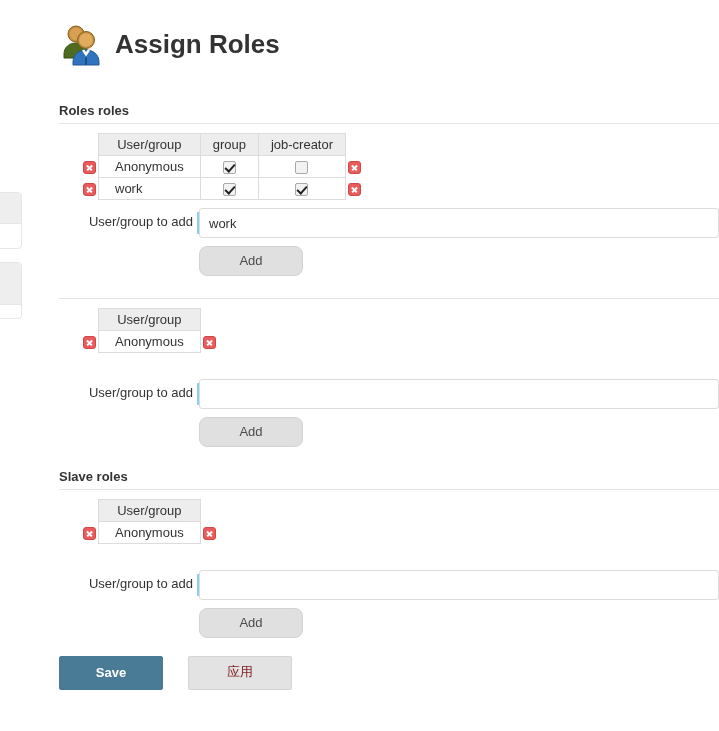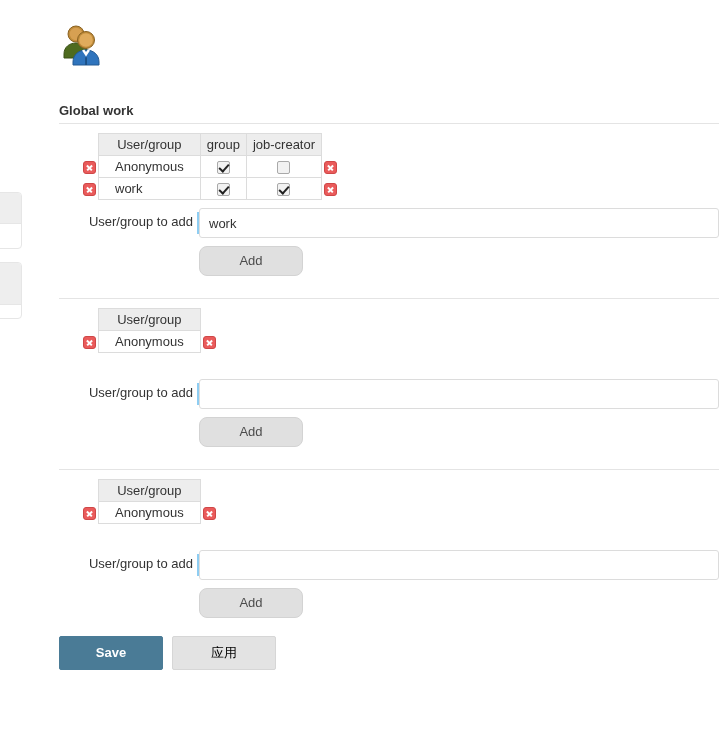--- a/index.html
+++ b/index.html
@@ -93,21 +93,21 @@
     border-collapse: collapse;
     margin-left: 14px;
     background: #ffffff;
   }
   table.roles th {
     background: #ededed;
     border: 1px solid #dcdcdc;
     font-weight: normal;
     font-size: 13px;
     color: #333333;
-    padding: 2px 6px;
+    padding: 2px 12px;
     text-align: center;
     white-space: nowrap;
     line-height: 17px;
   }
   table.roles td {
     border: 1px solid #dcdcdc;
     font-size: 13px;
     color: #333333;
     padding: 2px 16px;
     line-height: 17px;
@@ -237,43 +237,43 @@
     border: 1px solid #d3d3d3;
     border-radius: 8px;
     text-align: center;
     cursor: pointer;
     line-height: 16px;
   }
 
   
   .footer-btns {
     display: flex;
-    gap: 9px;
+    gap: 25px;
     padding-top: 18px;
   }
   .btn-primary {
     min-width: 74px;
     padding: 8px 14px;
     font-size: 13px;
     font-weight: bold;
     font-family: "Liberation Sans", "DejaVu Sans", sans-serif;
     color: #ffffff;
     background: #4a7b96;
     border: 1px solid #4a7b96;
     border-radius: 2px;
     text-align: center;
     cursor: pointer;
     line-height: 16px;
   }
   .btn-secondary {
     min-width: 74px;
     padding: 8px 14px;
     font-size: 13px;
-    font-family: Liberation Serif, serif;
-    color: #000000;
+    font-family: Liberation Mono, monospace;
+    color: #7f1d1d;
     background: #e3e3e3;
     border: 1px solid #d6d6d6;
     border-radius: 2px;
     text-align: center;
     cursor: pointer;
     line-height: 16px;
   }
 
   .sec-block { margin-top: 0; }
   #sec-global { padding-top: 41px; }
@@ -300,24 +300,25 @@
         <circle cx="17" cy="14" r="6.2" fill="#d7a052"></circle>
         <path d="M5 34c0-7 5.5-11 12-11s12 4 12 11v4H5z" fill="#4e6b1f" stroke="#3a5116" stroke-width="1"></path>
 
         <circle cx="27" cy="20" r="8.5" fill="#c08c3a" stroke="#8a6222" stroke-width="1"></circle>
         <circle cx="27" cy="20" r="6.8" fill="#e0ab5c"></circle>
         <path d="M14 42c0-7.5 6-12 13-12s13 4.5 13 12v3H14z" fill="#2f74bd" stroke="#245a93" stroke-width="1"></path>
         <path d="M23 30.6l4 6 4-6 -2.2-1.1 -1.8 2.4 -1.8-2.4z" fill="#ffffff"></path>
         <path d="M26.2 37.2h1.7V45h-1.7z" fill="#1b4d80"></path>
       </svg>
     </div>
+    <div class="page-title">Assign Roles</div>
   </div>
 
   <div class="sec-block" id="sec-global">
-    <div class="section-title">Global work</div>
+    <div class="section-title">Roles roles</div>
     <hr class="section-rule">
 
     <div class="roles-wrap">
       <table class="roles">
         <tbody>
             <tr class="hdr">
           <th class="nb"></th>
           <th>User/group</th>
           <th>group</th>
           <th>job-creator</th>
@@ -401,20 +402,21 @@
         <input class="txt-input" type="text" value="" style="">
       </div>
     </div>
     <div class="add-btn-row">
       <div class="add-btn-spacer"></div>
       <div class="btn-grey">Add</div>
     </div>
   </div>
 
   <div class="sec-block" id="sec-slave">
+    <div class="section-title">Slave roles</div>
     <hr class="section-rule">
 
     <div class="roles-wrap">
       <table class="roles">
         <tbody>
             <tr class="hdr">
           <th class="nb"></th>
           <th>User/group</th>
           <th class="nb"></th>
         </tr>

